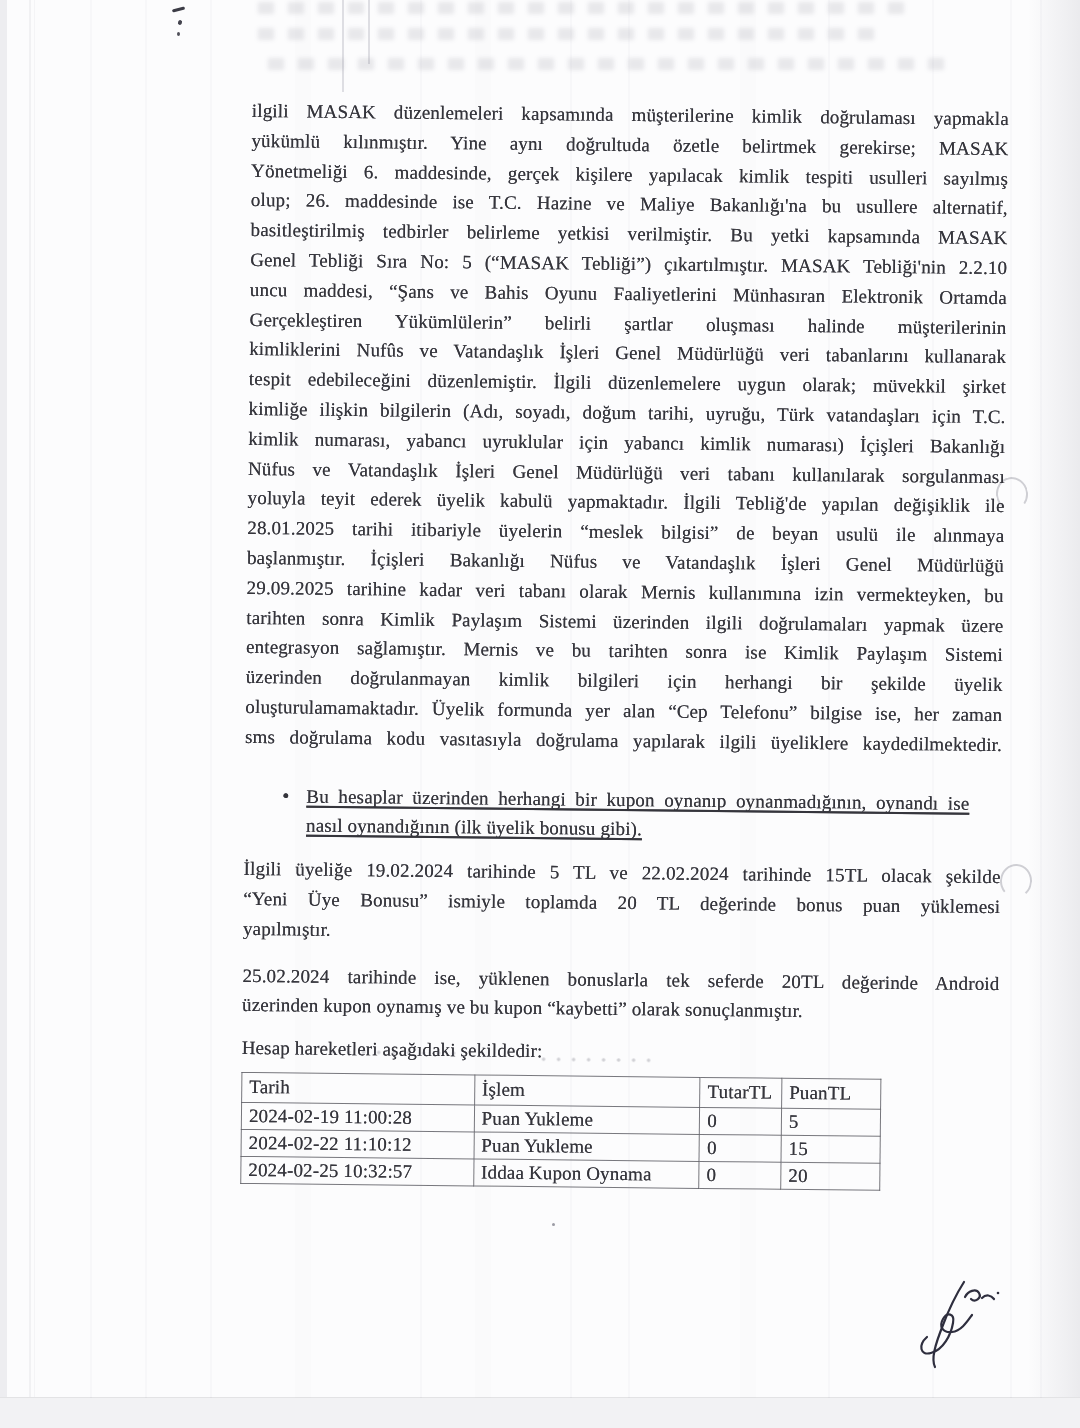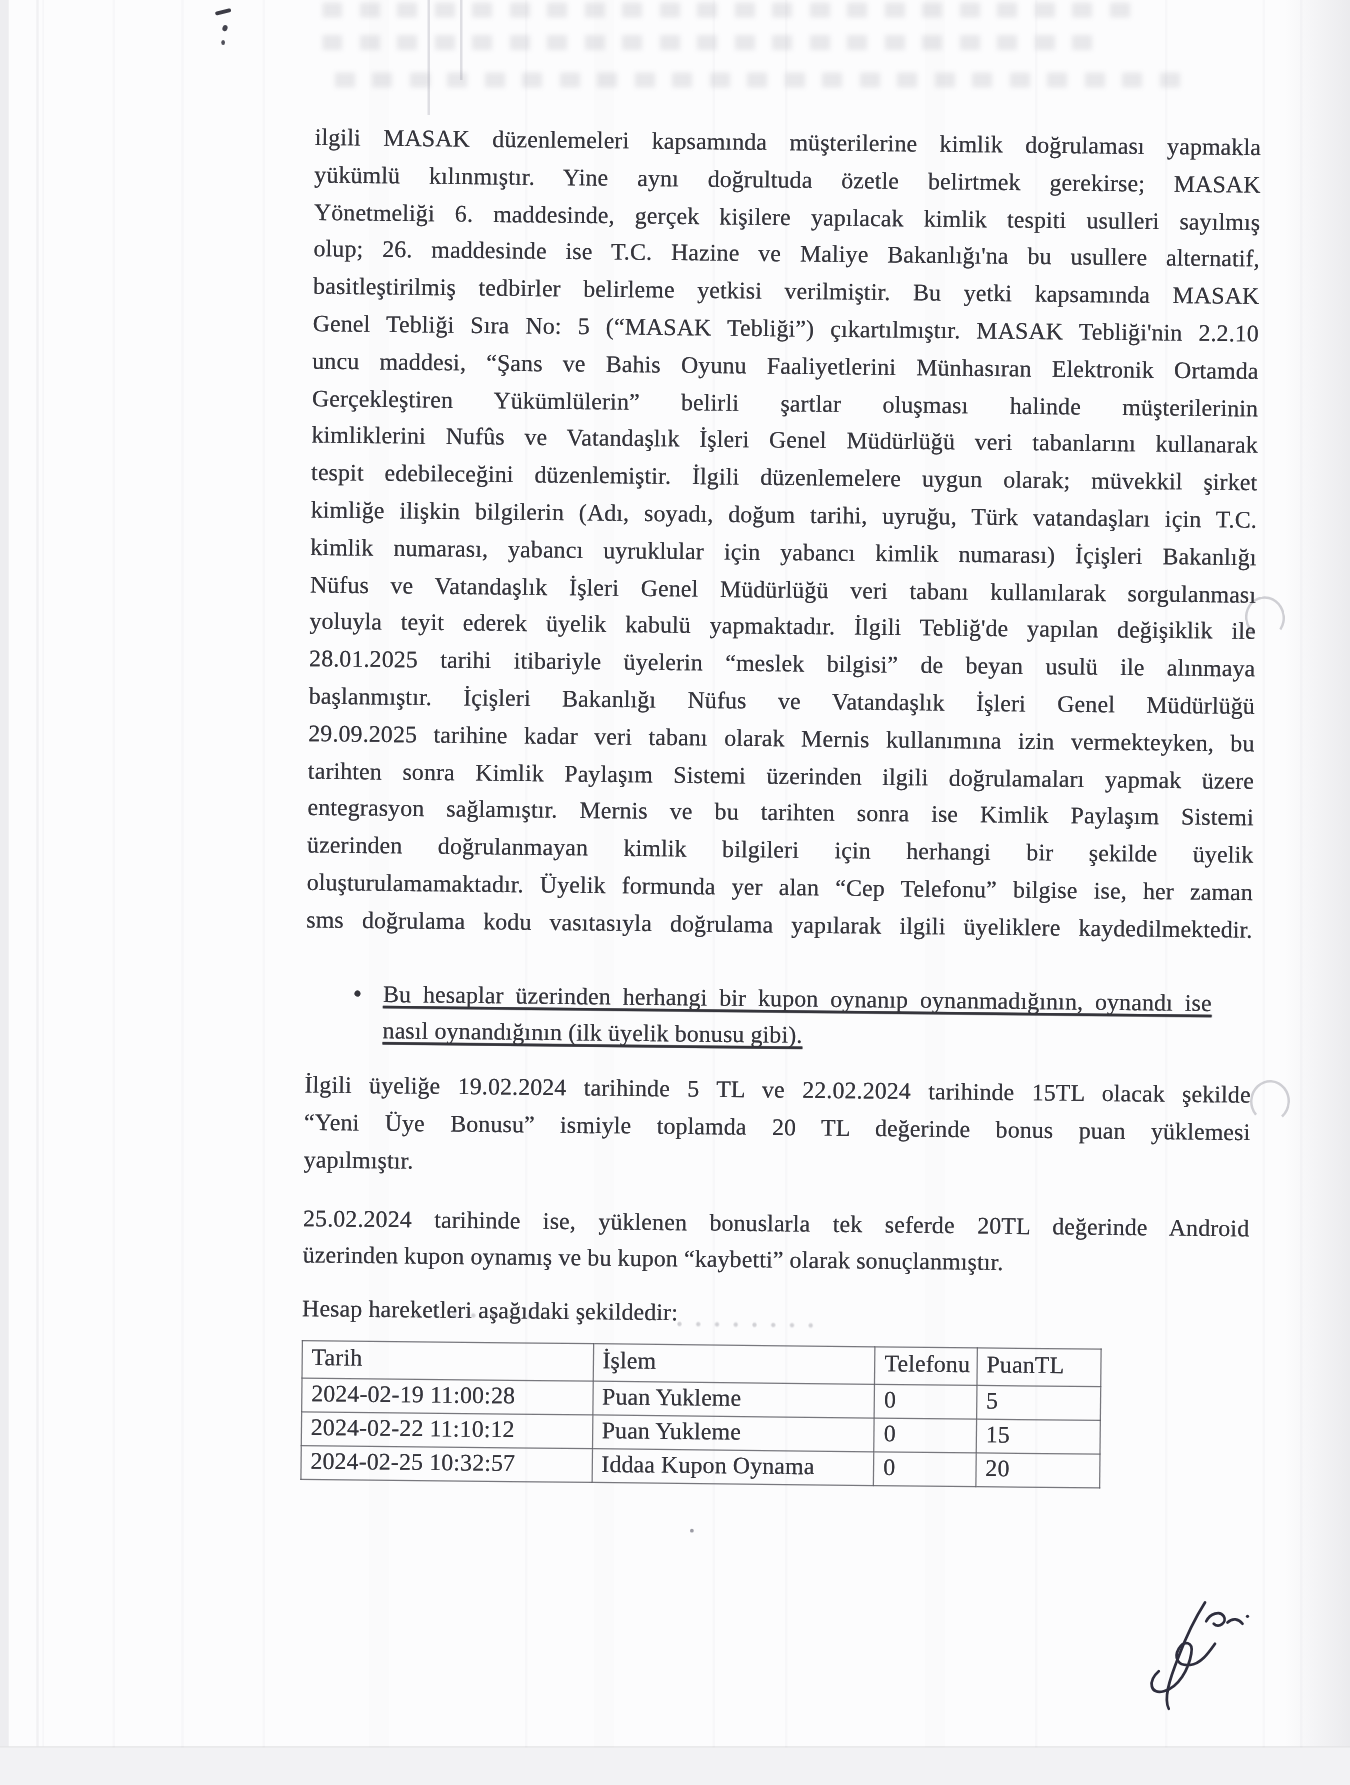--- a/index.html
+++ b/index.html
@@ -160,21 +160,21 @@
     <colgroup>
       <col class="col-date">
         <col class="col-op">
         <col class="col-amt">
         <col class="col-pts">
     </colgroup>
     <thead>
       <tr>
         <th>Tarih</th>
         <th>İşlem</th>
-        <th>Telefonu</th>
+        <th>TutarTL</th>
         <th>PuanTL</th>
       </tr>
     </thead>
     <tbody>
 
         <tr>
           <td>2024-02-19 11:00:28</td>
           <td>Puan Yukleme</td>
           <td class="num">0</td>
           <td class="num">5</td>

